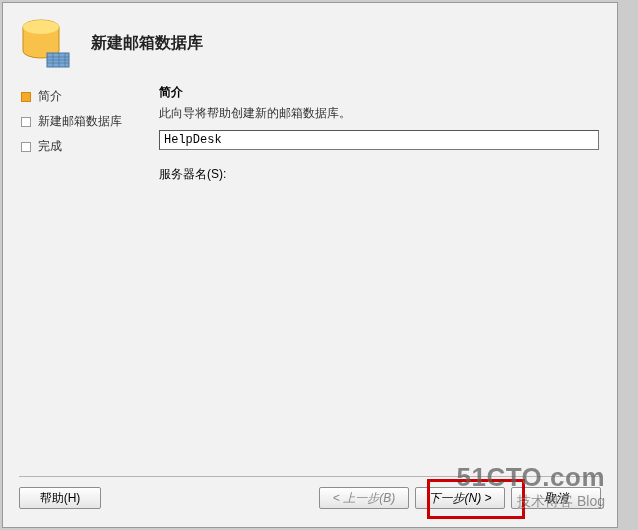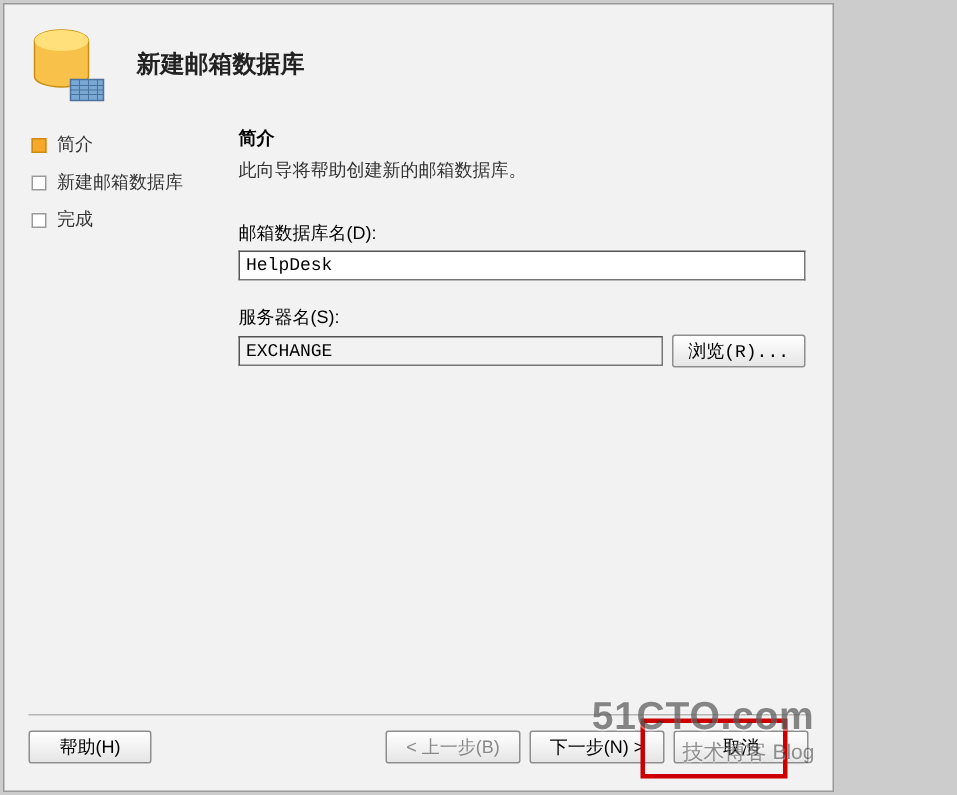--- a/index.html
+++ b/index.html
@@ -3,21 +3,21 @@
   <meta charset="utf-8">
   <style>
     * { box-sizing: border-box; margin: 0; padding: 0; }
     body {
       font-family: "Microsoft YaHei", "SimSun", Tahoma, sans-serif;
       font-size: 12px;
       background: #ccc;
       padding: 2px;
     }
     .window {
-      width: 554px;
+      width: 616px;
       height: 526px;
       background: #f2f2f2;
       border: 1px solid #999;
       position: relative;
       overflow: hidden;
     }
     .header {
       display: flex;
       align-items: center;
       padding: 12px 14px 8px 14px;
@@ -66,21 +66,21 @@
       flex: 1;
       padding: 4px 8px 4px 6px;
     }
     .section-title {
       font-weight: bold;
       font-size: 12px;
       margin-bottom: 4px;
     }
     .section-desc {
       color: #333;
-      margin-bottom: 25px;
+      margin-bottom: 8px;
       font-size: 12px;
     }
     .field-label {
       margin-bottom: 3px;
       font-size: 12px;
     }
     .field-row {
       display: flex;
       align-items: center;
       gap: 6px;
@@ -135,21 +135,21 @@
       align-items: center;
     }
     .footer-left { }
     .footer-right {
       margin-left: auto;
       display: flex;
       gap: 6px;
       align-items: center;
     }
     .btn-help { min-width: 82px; }
-    .btn-nav { min-width: 90px; }
+    .btn-nav { min-width: 90px; font-style: italic; }
     .highlight-box {
       position: absolute;
       border: 3px solid #cc0000;
       pointer-events: none;
       z-index: 20;
     }
     .watermark {
       position: absolute;
       right: 12px;
       bottom: 16px;
@@ -208,30 +208,25 @@
       <div class="step">
         <span class="step-box"></span>
         <span>完成</span>
       </div>
     </div>
 
     <div class="content">
       <div class="section-title">简介</div>
       <div class="section-desc">此向导将帮助创建新的邮箱数据库。</div>
 
-      <div class="field-label">邮箱数据库名(D):</div>
       <div class="field-row">
         <input type="text" class="text-input" value="HelpDesk" style="">
       </div>
 
       <div class="field-label">服务器名(S):</div>
-      <div class="field-row">
-        <input type="text" class="text-input readonly" readonly="" value="EXCHANGE" style="">
-        <button class="btn btn-browse">浏览(R)...</button>
-      </div>
     </div>
   </div>
 
   <hr class="divider">
 
   <div class="footer">
     <div class="footer-left">
       <button class="btn btn-help">帮助(H)</button>
     </div>
     <div class="footer-right">

